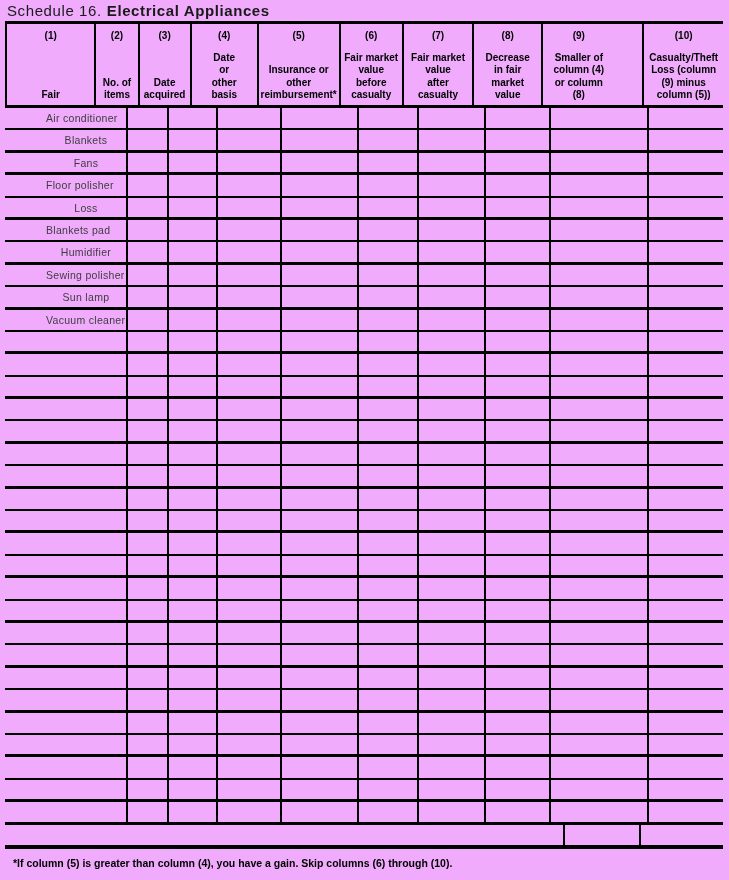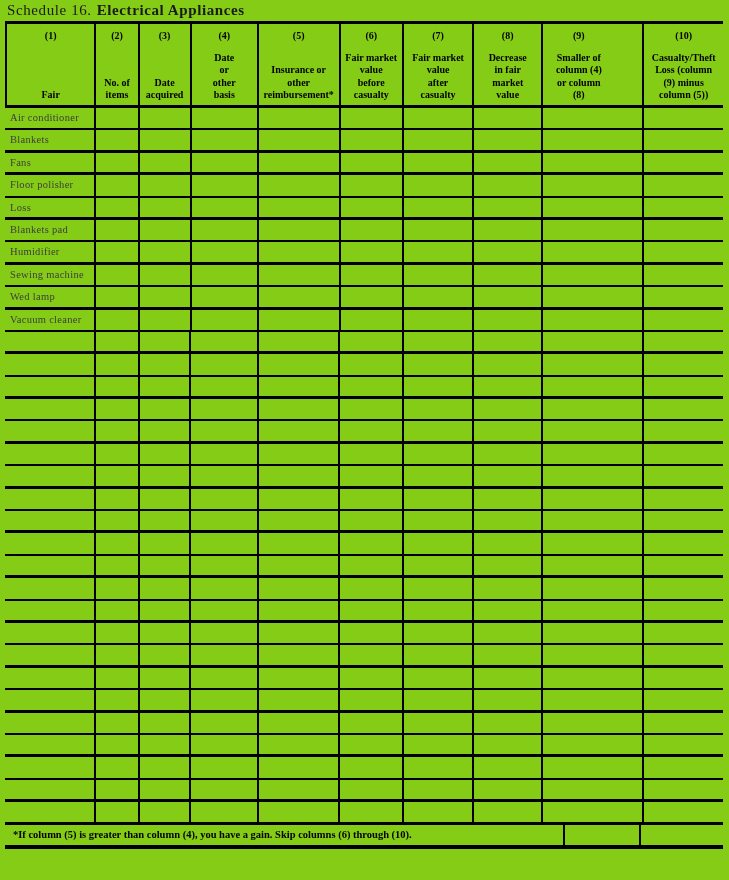--- a/index.html
+++ b/index.html
@@ -3,21 +3,21 @@
 <meta charset="utf-8">
 <style>
   * { box-sizing: border-box; margin: 0; padding: 0; }
   html, body { background: #ffffff; }
   body {
     width: 729px; height: 880px;
     position: relative;
     font-family: "Liberation Sans", sans-serif;
     color: #000;
   }
-  .page { position: absolute; inset: 0; background: #84cc16; overflow: hidden; font-family: Liberation Serif, serif; }
+  .page { position: absolute; inset: 0; background: #f0abfc; overflow: hidden; }
 
   .title {
     position: absolute; left: 7px; top: 2px;
     font-size: 15px; letter-spacing: 0.6px; color: #1a1a1a;
     white-space: nowrap;
   }
   .title .bold { font-weight: bold; margin-left: 5px; }
 
   .table {
     position: absolute; left: 5px; top: 21px; width: 718px;
@@ -32,43 +32,43 @@
     justify-content: space-between; align-items: center;
     text-align: center;
     font-weight: bold; font-size: 10px; line-height: 1.22;
     padding: 6px 1px 4px;
   }
   .hnum { flex: 0 0 auto; }
   .hlabel { white-space: pre-line; }
 
   
   .trow { display: flex; height: 22.4px; border-bottom: 2px solid #000; }
-  .trow.thick { border-bottom-width: 3px; }
+  .trow.thick { border-bottom-width: 3px; text-align: center; }
   .trow:last-child { border-bottom-width: 3px; }
   .cell { border-left: 2px solid #000; height: 100%; overflow: hidden; }
-  .cell.c1 { border-left: none; }
+  .cell.c1 { border-left: none; margin-left: 36px; }
   .item-label {
     font-size: 10.5px; color: #3d3d3d;
     letter-spacing: 0.3px;
     padding: 4px 0 0 5px;
     white-space: nowrap;
   }
 
   
   .c1 { width: 93px; } .c2 { width: 45px; } .c3 { width: 54px; }
   .c4 { width: 70px; } .c5 { width: 85px; } .c6 { width: 66px; }
   .c7 { width: 73px; } .c8 { width: 72px; } .c9 { width: 76px; }
   .c10 { width: 84px; margin-left: 28px; }
 
   
   .footer { display: flex; height: 24px; border-bottom: 4px solid #000; }
   .fcell { height: 100%; }
   .ftext {
     width: 558px; font-weight: bold; font-size: 10.5px;
-    padding: 4px 0 0 8px; white-space: nowrap;
+    padding: 4px 0 0 8px; white-space: nowrap; margin-top: 28px;
   }
   .f9 { width: 76px; border-left: 2px solid #000; }
   .f10 { width: 84px; border-left: 2px solid #000; }
 </style>
 </head>
 <body>
 
 <div class="page">
 
   <div class="title">
@@ -219,33 +219,33 @@
           <div class="cell c3"></div>
           <div class="cell c4"></div>
           <div class="cell c5"></div>
           <div class="cell c6"></div>
           <div class="cell c7"></div>
           <div class="cell c8"></div>
           <div class="cell c9"></div>
           <div class="cell c10"></div>
         </div>
         <div class="trow">
-          <div class="cell c1 item-label">Sewing machine</div>
-          <div class="cell c2"></div>
-          <div class="cell c3"></div>
-          <div class="cell c4"></div>
-          <div class="cell c5"></div>
-          <div class="cell c6"></div>
-          <div class="cell c7"></div>
-          <div class="cell c8"></div>
-          <div class="cell c9"></div>
-          <div class="cell c10"></div>
-        </div>
-        <div class="trow thick">
-          <div class="cell c1 item-label">Wed lamp</div>
+          <div class="cell c1 item-label">Sewing polisher</div>
+          <div class="cell c2"></div>
+          <div class="cell c3"></div>
+          <div class="cell c4"></div>
+          <div class="cell c5"></div>
+          <div class="cell c6"></div>
+          <div class="cell c7"></div>
+          <div class="cell c8"></div>
+          <div class="cell c9"></div>
+          <div class="cell c10"></div>
+        </div>
+        <div class="trow thick">
+          <div class="cell c1 item-label">Sun lamp</div>
           <div class="cell c2"></div>
           <div class="cell c3"></div>
           <div class="cell c4"></div>
           <div class="cell c5"></div>
           <div class="cell c6"></div>
           <div class="cell c7"></div>
           <div class="cell c8"></div>
           <div class="cell c9"></div>
           <div class="cell c10"></div>
         </div>

